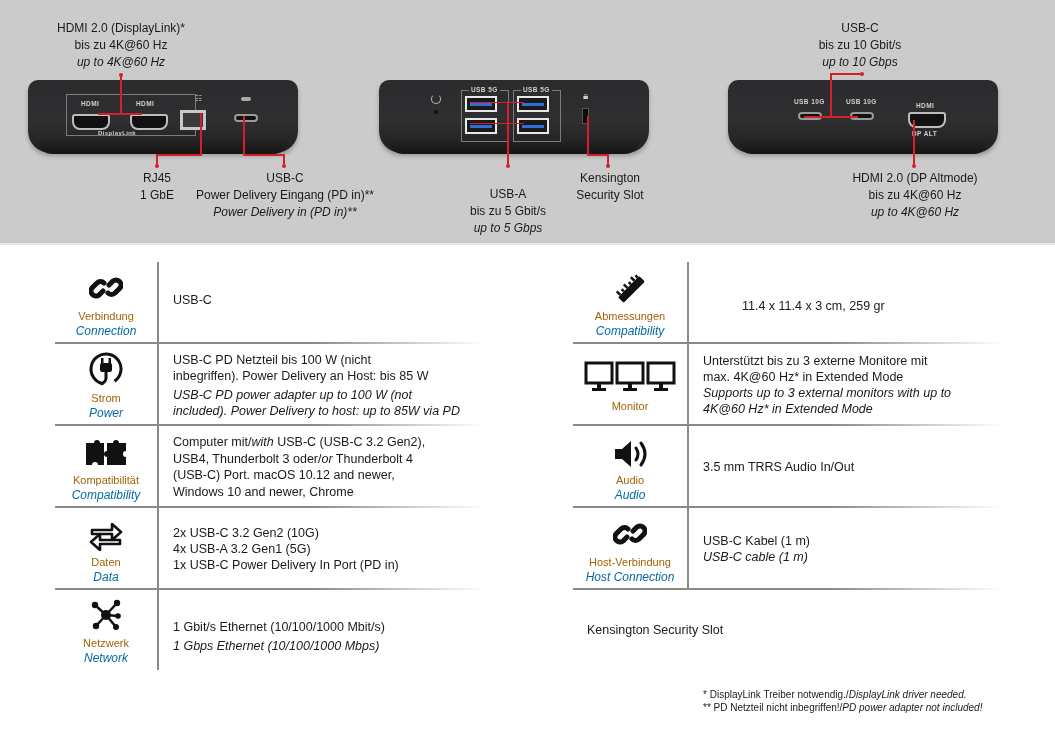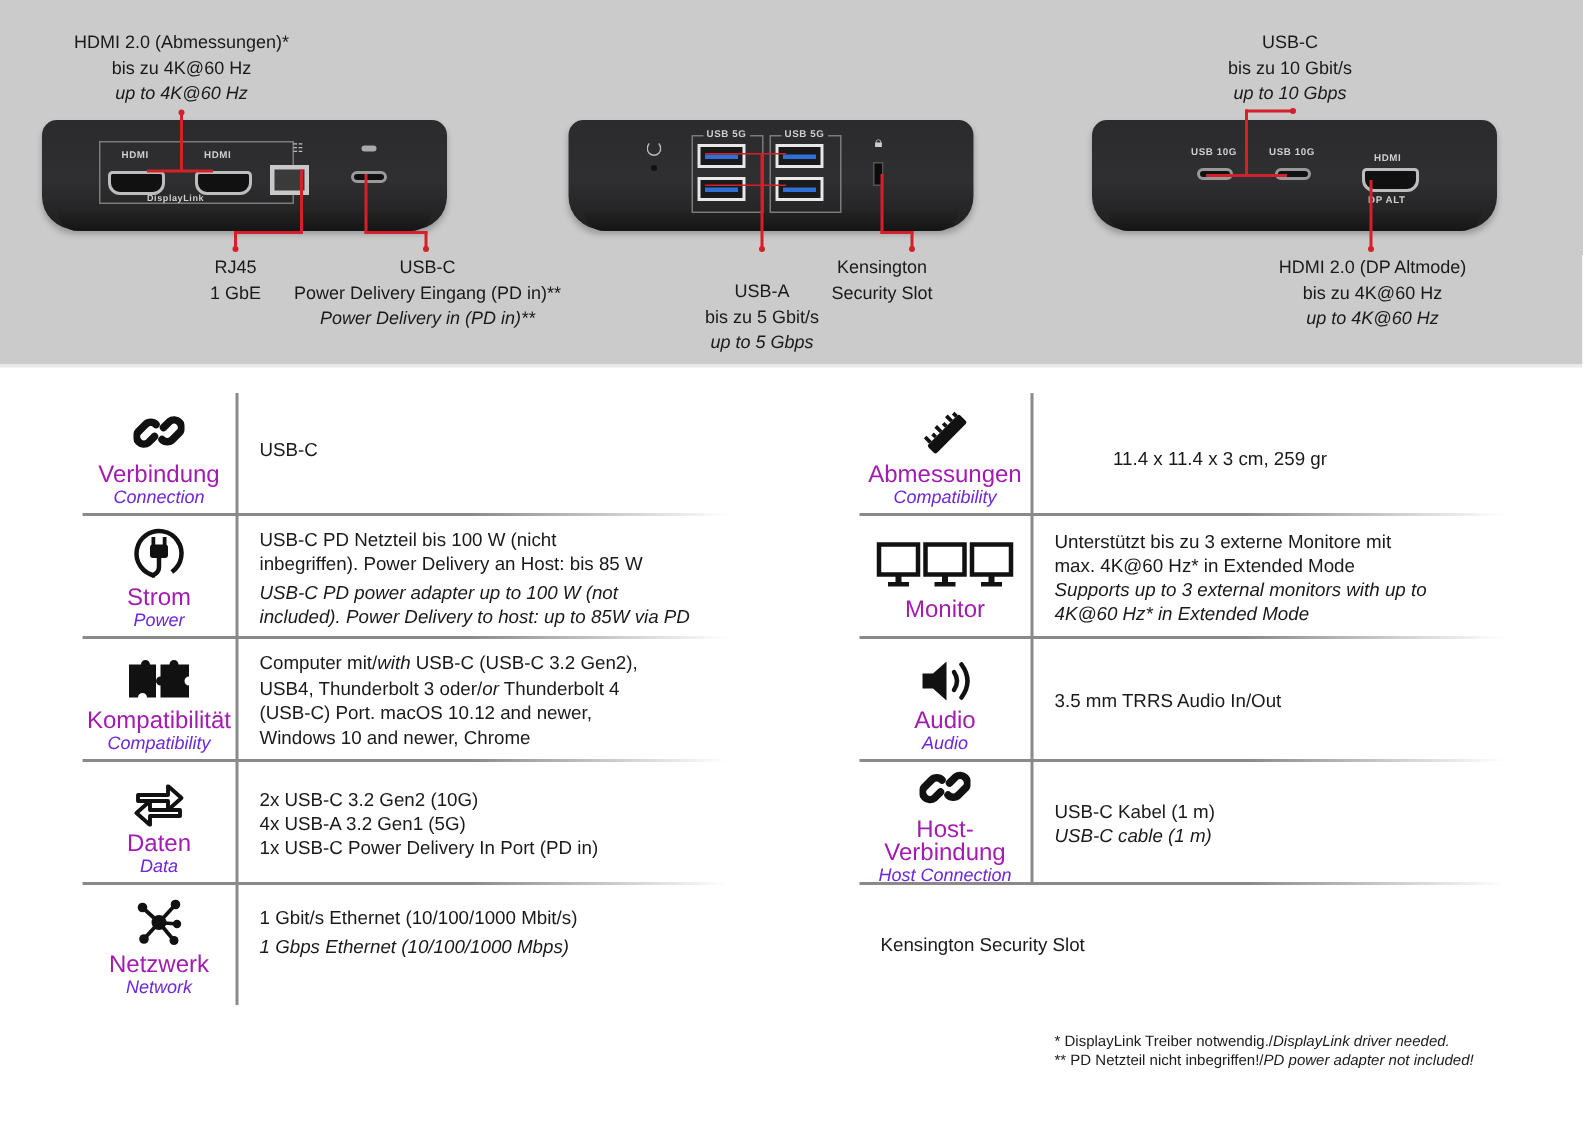--- a/index.html
+++ b/index.html
@@ -27,35 +27,35 @@
   .callout i { font-style: italic; display: block; }
   .callout .ln { display: block; }
 
   
   .spec-col { position: absolute; top: 262px; }
   .row { position: relative; display: flex; }
   .row .cat { width: 104px; display: flex; flex-direction: column; align-items: center; justify-content: center; text-align: center; border-right: 2px solid #8a8a8a; }
   .row .val { flex: 1; display: flex; flex-direction: column; justify-content: center; padding-left: 14px; font-size: 12.5px; line-height: 16px; color: #1a1a1a; }
   .row .val i { font-style: italic; }
   .row .sep { position: absolute; left: 0; right: -20px; bottom: 0; height: 2px; background: linear-gradient(90deg, #8a8a8a 0%, #8a8a8a 60%, rgba(138,138,138,0) 100%); }
-  .cat .de { font-size: 16px; line-height: 15px; color: #a21caf; }
-  .cat .en { font-size: 12px; line-height: 15px; font-style: italic; color: #6d28d9; }
+  .cat .de { font-size: 11px; line-height: 15px; color: #a16207; }
+  .cat .en { font-size: 12px; line-height: 15px; font-style: italic; color: #0369a1; }
   .cat .ico { height: 38px; display: flex; align-items: flex-end; justify-content: center; margin-bottom: 4px; }
   .val .gap { height: 3px; }
 
   .footnotes { position: absolute; left: 703px; top: 688px; font-size: 10px; line-height: 13px; color: #1a1a1a; white-space: nowrap; }
   .footnotes i { font-style: italic; }
 </style>
 </head>
 <body>
 
 <div class="hero">
 
   <div class="callout" style="left:40px; top:20px; width:162px;">
-    <span class="ln"><b>HDMI 2.0</b><span> (Abmessungen)*</span></span>
+    <span class="ln"><b>HDMI 2.0</b><span> (DisplayLink)*</span></span>
     <span class="ln">bis zu 4K@60 Hz</span>
     <i>up to 4K@60 Hz</i>
   </div>
 
   <div class="device" style="left:28px; top:80px; width:270px; height:73px;">
     <div class="lip"></div>
     <div class="frame" style="left:38px; top:14px; width:130px; height:42px;"></div>
     <span class="port-label" style="left:53px; top:20px;">HDMI</span>
     <span class="port-label" style="left:108px; top:20px;">HDMI</span>
     <div class="hdmi-port" style="left:44px; top:34px;"></div>
@@ -112,21 +112,21 @@
   <div class="red" style="left:587px; top:116px; width:2px; height:40px;"></div>
   <div class="red" style="left:587px; top:154px; width:22px; height:2px;"></div>
   <div class="red" style="left:607px; top:154px; width:2px; height:12px;"></div>
   <div class="dot" style="left:606px; top:164px;"></div>
 
   <div class="callout" style="left:455px; top:186px; width:106px;">
     <b class="ln">USB-A</b>
     <span class="ln">bis zu 5 Gbit/s</span>
     <i>up to 5 Gbps</i>
   </div>
-  <div class="callout" style="left:543px; top:170px; width:90px;">
+  <div class="callout" style="left:565px; top:170px; width:90px;">
     <span class="ln">Kensington</span>
     <b class="ln">Security Slot</b>
   </div>
 
   <div class="callout" style="left:800px; top:20px; width:120px;">
     <b class="ln">USB-C</b>
     <span class="ln">bis zu 10 Gbit/s</span>
     <i>up to 10 Gbps</i>
   </div>
 
@@ -258,21 +258,21 @@
               <circle cx="28" cy="5" r="3.2"></circle>
               <circle cx="29" cy="18" r="2.8"></circle>
               <circle cx="7" cy="28" r="3.2"></circle>
               <circle cx="27" cy="29" r="3"></circle>
             </g>
           </svg>
       </div>
       <span class="de">Netzwerk</span>
       <span class="en">Network</span>
     </div>
-    <div class="val" style="justify-content:flex-start; padding-top:13px; line-height:19px;">
+    <div class="val" style="justify-content:flex-start; padding-top:28px; line-height:19px;">
       <span>1 Gbit/s Ethernet (10/100/1000 Mbit/s)</span>
       <i>1 Gbps Ethernet (10/100/1000 Mbps)</i>
     </div>
   </div>
 </div>
 
 <div class="spec-col" style="left:573px; width:410px;">
   <div class="row" style="height:82px;">
     <div class="cat" style="width:116px;">
       <div class="ico">

